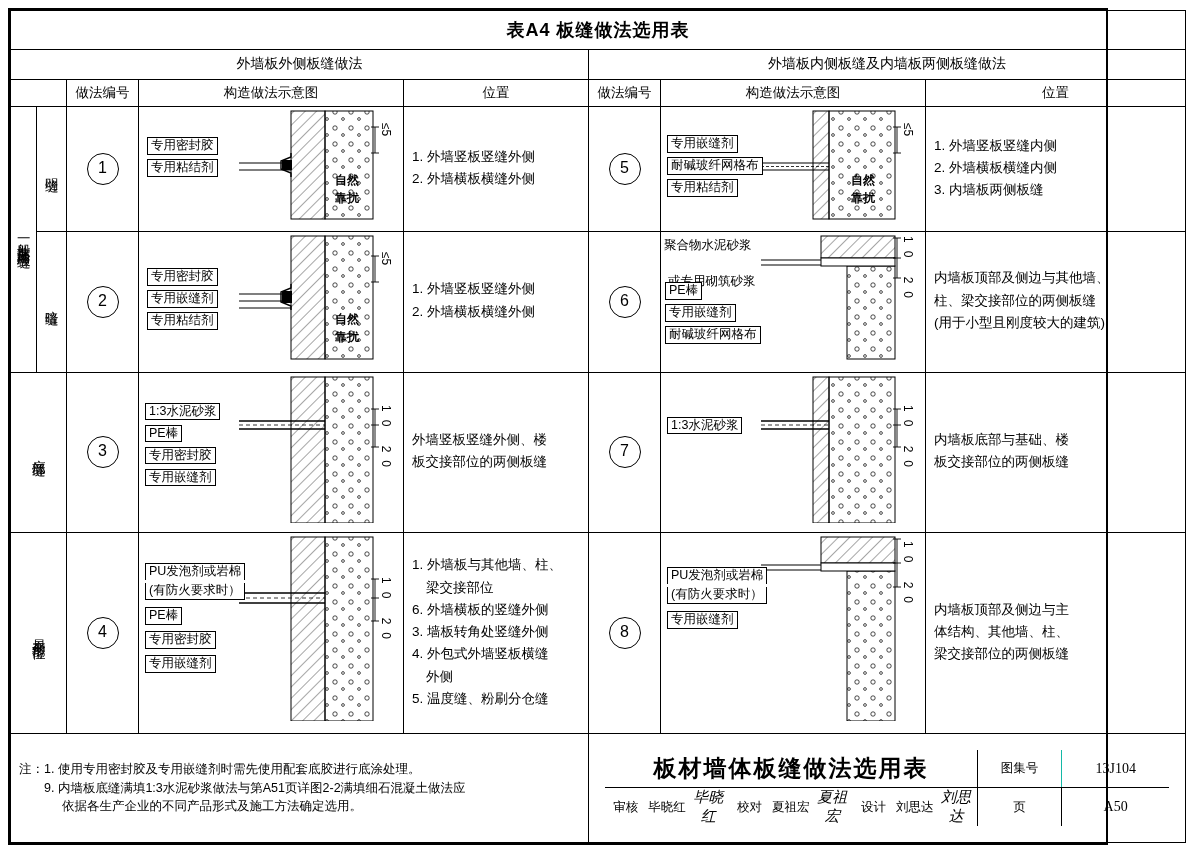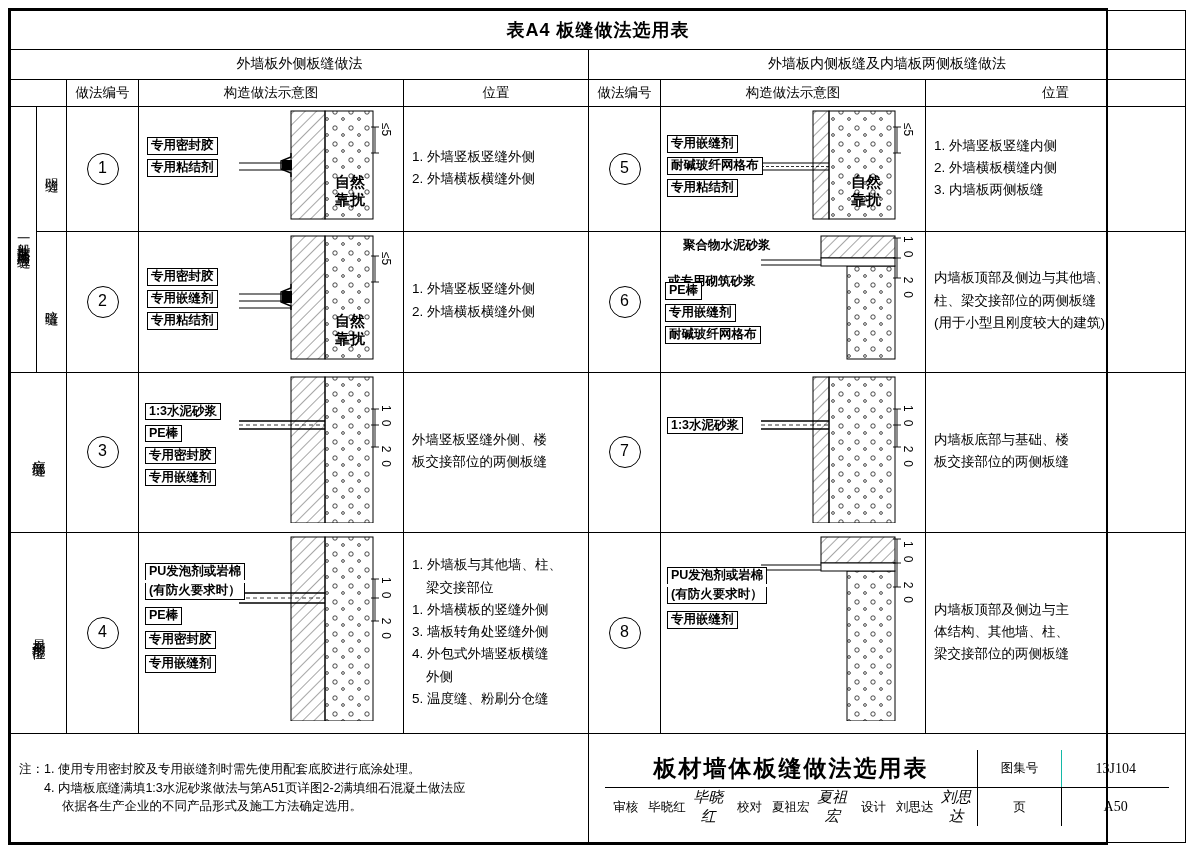--- a/index.html
+++ b/index.html
@@ -11,22 +11,22 @@
   .title{font-size:18px;font-weight:bold;text-align:center;letter-spacing:1px;padding:6px 0;}
   .grp{font-size:14px;text-align:center;padding:4px 0;font-weight:normal;}
   .colhead{font-size:13.5px;text-align:center;padding:3px 0;}
   .vlabel{writing-mode:vertical-rl;text-orientation:upright;font-size:13.5px;line-height:1.15;letter-spacing:2px;margin:0 auto;display:block;text-align:center;}
   .numcell{text-align:center;}
   .circ{display:inline-block;width:30px;height:30px;border:1.6px solid #000;border-radius:50%;line-height:28px;text-align:center;font-size:16px;}
   .pos{font-size:13.5px;line-height:1.5;padding:6px 8px;}
   .pos p{margin:0 0 2px 0;}
   .indent{padding-left:14px;}
   .diag{position:relative;height:100%;width:100%;}
-  .lbl{position:absolute;font-size:12.5px;border:1px solid #000;background:#fff;padding:0 3px;white-space:nowrap;line-height:1.25;font-weight:bold;}
-  .lblnb{position:absolute;font-size:15px;white-space:nowrap;line-height:1.2;background:transparent;}
+  .lbl{position:absolute;font-size:12.5px;border:1px solid #000;background:#fff;padding:0 3px;white-space:nowrap;line-height:1.25;}
+  .lblnb{position:absolute;font-size:12px;white-space:nowrap;line-height:1.2;background:transparent;}
   .dimv{position:absolute;writing-mode:vertical-rl;text-orientation:mixed;font-size:12px;}
   .note{font-size:12.5px;line-height:1.5;padding:6px 8px;}
   .footTitle{font-size:23px;font-weight:bold;text-align:center;letter-spacing:2px;}
   .fsmall{font-size:12.5px;}
   .fmid{font-size:14px;font-family:Liberation Serif, serif;}
   .sig{font-family:"Liberation Serif",serif;font-style:italic;font-size:15px;}
   .ctr{text-align:center;}
   svg{display:block;}
 </style>
 </head>
@@ -181,21 +181,21 @@
           <rect x="160" y="4" width="74" height="22" fill="url(#hatchA)" stroke="#000" stroke-width="1"></rect>
           <rect x="186" y="34" width="48" height="93" fill="url(#dots)" stroke="#000" stroke-width="1"></rect>
           <rect x="160" y="26" width="74" height="8" fill="#fff" stroke="#000" stroke-width="1"></rect>
           <line x1="100" y1="28" x2="160" y2="28" stroke="#000" stroke-width="1.2"></line>
           <line x1="100" y1="33" x2="160" y2="33" stroke="#000" stroke-width="1.2"></line>
           <line x1="232" y1="6" x2="240" y2="6" stroke="#000" stroke-width="0.9"></line>
           <line x1="232" y1="26" x2="240" y2="26" stroke="#000" stroke-width="0.9"></line>
           <line x1="232" y1="46" x2="240" y2="46" stroke="#000" stroke-width="0.9"></line>
           <line x1="236" y1="6" x2="236" y2="46" stroke="#000" stroke-width="0.9"></line>
         </svg>
-        <span class="lbl" style="left:19px;top:6px;border:none">聚合物水泥砂浆</span>
+        <span class="lbl" style="left:0;top:6px;border:none">聚合物水泥砂浆</span>
         <span class="lbl" style="left:4px;top:42px;border:none">或专用砌筑砂浆</span>
         <span class="lbl" style="left:4px;top:50px">PE棒</span>
         <span class="lbl" style="left:4px;top:72px">专用嵌缝剂</span>
         <span class="lbl" style="left:4px;top:94px">耐碱玻纤网格布</span>
         <span class="dimv" style="left:240px;top:4px;letter-spacing:8px">10 20</span>
       </div>
     </td>
     <td class="pos">
       <p>内墙板顶部及侧边与其他墙、</p>
       <p>柱、梁交接部位的两侧板缝</p>
@@ -284,21 +284,21 @@
         <span class="lbl" style="left:6px;top:50px;border-top:none">(有防火要求时）</span>
         <span class="lbl" style="left:6px;top:74px">PE棒</span>
         <span class="lbl" style="left:6px;top:98px">专用密封胶</span>
         <span class="lbl" style="left:6px;top:122px">专用嵌缝剂</span>
         <span class="dimv" style="left:240px;top:44px;letter-spacing:8px">10 20</span>
       </div>
     </td>
     <td class="pos">
       <p>1. 外墙板与其他墙、柱、</p>
       <p class="indent">梁交接部位</p>
-      <p>1. 外墙横板的竖缝外侧</p>
+      <p>6. 外墙横板的竖缝外侧</p>
       <p>3. 墙板转角处竖缝外侧</p>
       <p>4. 外包式外墙竖板横缝</p>
       <p class="indent">外侧</p>
       <p>5. 温度缝、粉刷分仓缝</p>
     </td>
     <td class="numcell">
       <span class="circ">8</span>
     </td>
     <td>
       <div class="diag">
@@ -325,21 +325,21 @@
       <p>梁交接部位的两侧板缝</p>
     </td>
   </tr>
 
   <tr style="height:66px">
     <td colspan="5" class="note">
       <div style="display:flex">
         <div style="white-space:nowrap">注：</div>
         <div>
           <div>1.  使用专用密封胶及专用嵌缝剂时需先使用配套底胶进行底涂处理。</div>
-          <div>4.  内墙板底缝满填1:3水泥砂浆做法与第A51页详图2-2满填细石混凝土做法应</div>
+          <div>9.  内墙板底缝满填1:3水泥砂浆做法与第A51页详图2-2满填细石混凝土做法应</div>
           <div style="padding-left:18px">依据各生产企业的不同产品形式及施工方法确定选用。</div>
         </div>
       </div>
     </td>
     <td colspan="3" style="padding:16px">
       <table style="width:100%;height:100%;border-collapse:collapse">
         <colgroup>
                   <col style="width:66%">
                   <col style="width:15%">
                   <col style="width:19%">

